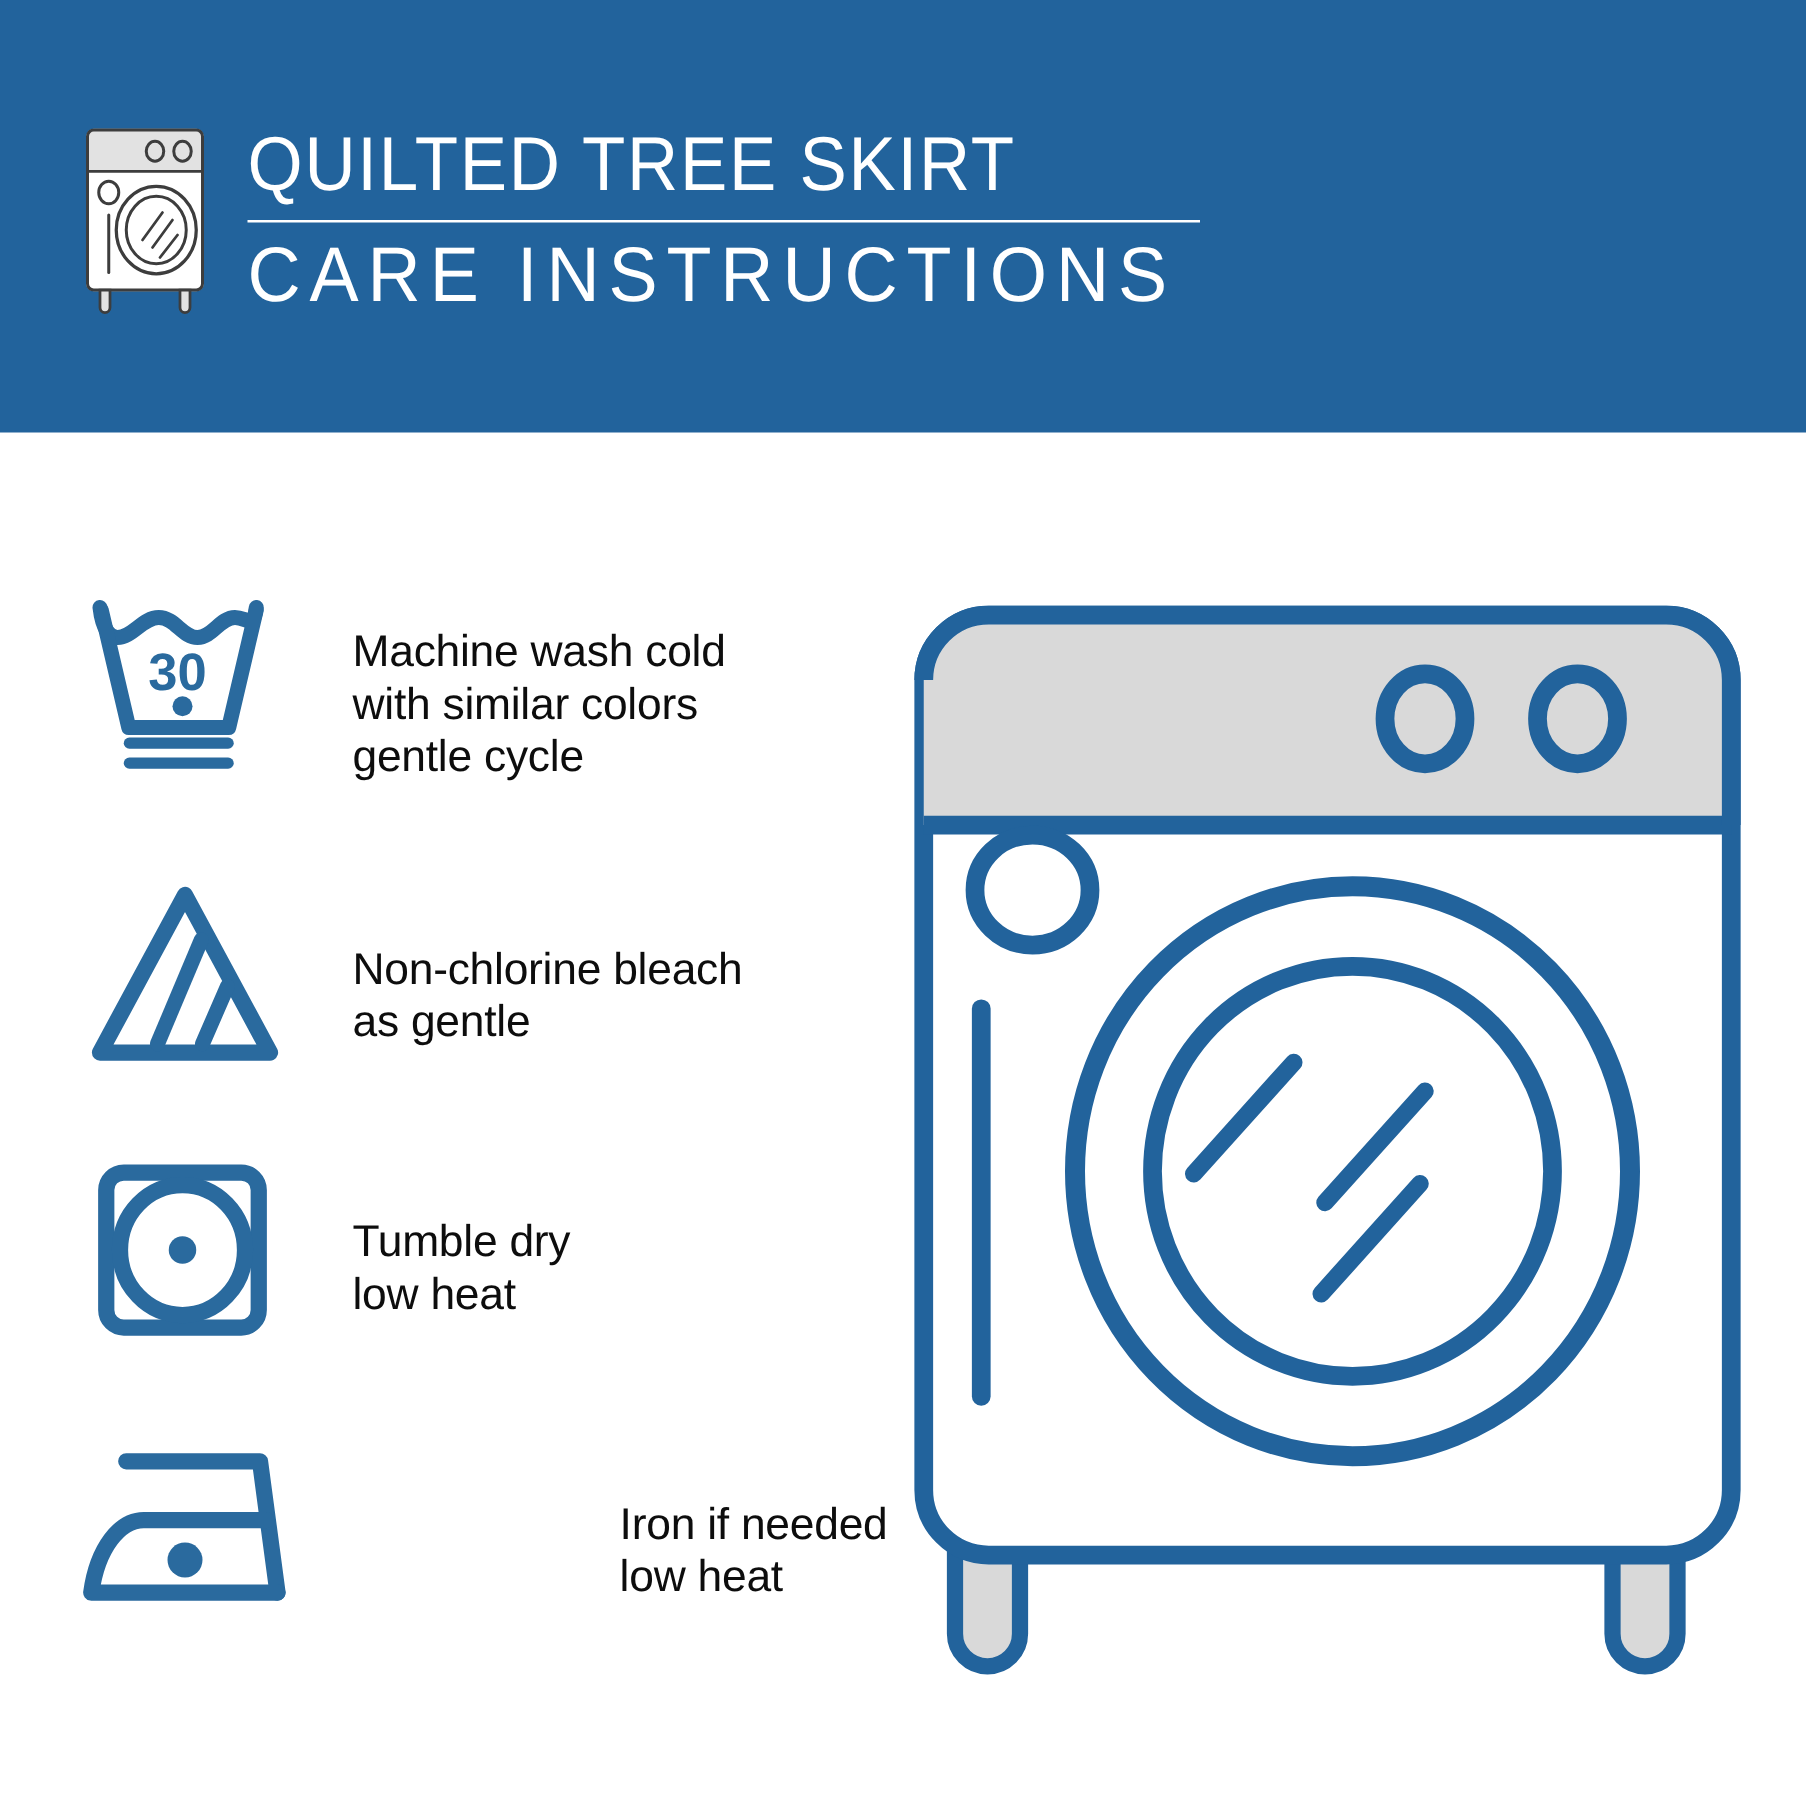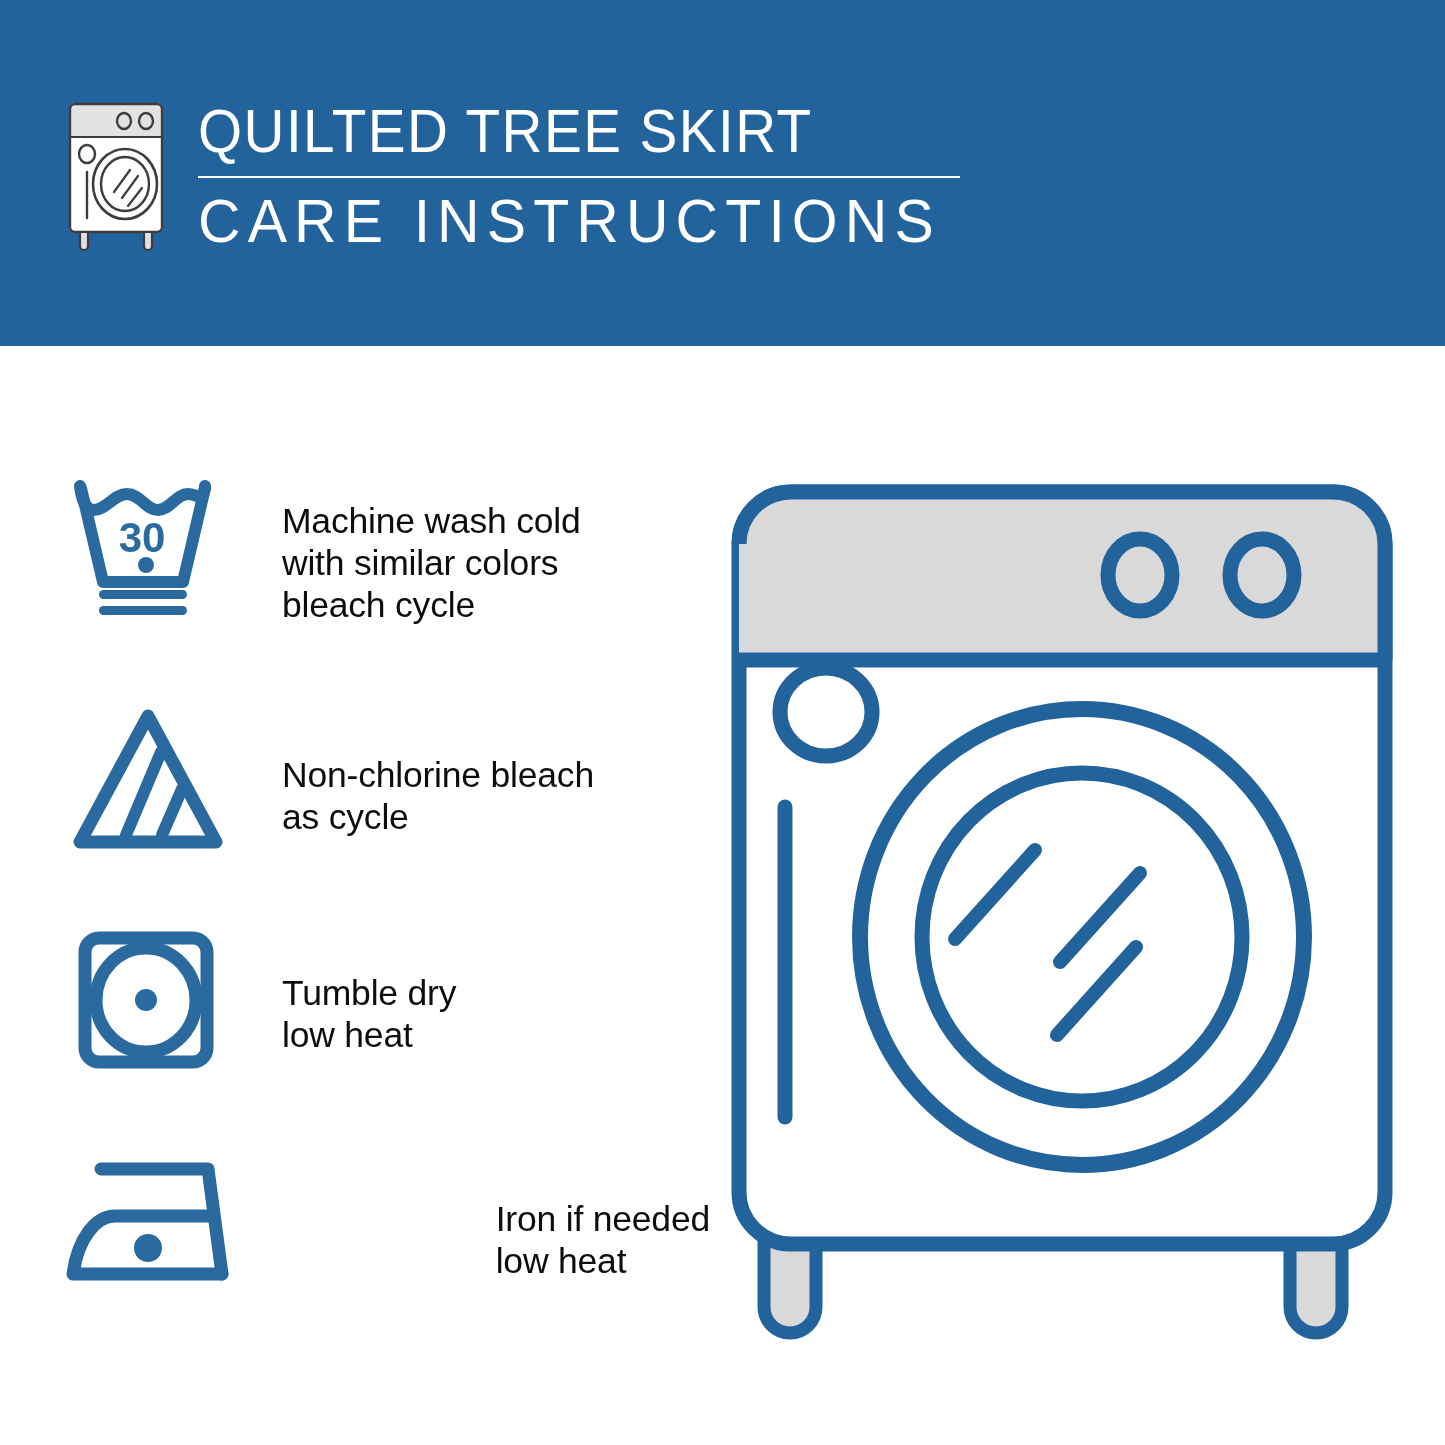--- a/index.html
+++ b/index.html
@@ -204,39 +204,39 @@
           <rect x="27" y="128" width="88" height="9" rx="4.5" fill="#2A6A9E"></rect>
 
           <text x="70" y="74" font-family="&quot;Liberation Sans&quot;, sans-serif" font-size="42" font-weight="bold" fill="#2A6A9E" text-anchor="middle">30</text>
 
           <circle cx="74" cy="87" r="8" fill="#2A6A9E"></circle>
         </svg>
       </div>
       <div class="care-text-cell">
         <div class="care-text">Machine wash cold
 with similar colors
-bleach cycle</div>
+gentle cycle</div>
       </div>
     </div>
 
     <div class="care-row" id="row-bleach">
       <div class="care-icon-cell">
         <svg width="165" height="150" viewBox="0 0 165 150" xmlns="http://www.w3.org/2000/svg">
           <g fill="none" stroke="#2A6A9E" stroke-width="13" stroke-linejoin="round" stroke-linecap="round">
             <path d="M80 12 L148 138 L12 138 Z"></path>
           </g>
           <g fill="none" stroke="#2A6A9E" stroke-width="12" stroke-linecap="round">
             <line x1="93" y1="48" x2="58" y2="131"></line>
             <line x1="114" y1="85" x2="94" y2="131"></line>
           </g>
         </svg>
       </div>
       <div class="care-text-cell">
         <div class="care-text">Non-chlorine bleach
-as cycle</div>
+as gentle</div>
       </div>
     </div>
 
     <div class="care-row" id="row-dry">
       <div class="care-icon-cell">
         <svg width="140" height="140" viewBox="0 0 140 140" xmlns="http://www.w3.org/2000/svg">
           <rect x="9" y="8" width="122" height="124" rx="14" fill="none" stroke="#2A6A9E" stroke-width="13"></rect>
           <ellipse cx="70" cy="70" rx="50" ry="52" fill="none" stroke="#2A6A9E" stroke-width="13"></ellipse>
           <circle cx="70" cy="70" r="11" fill="#2A6A9E"></circle>
         </svg>

